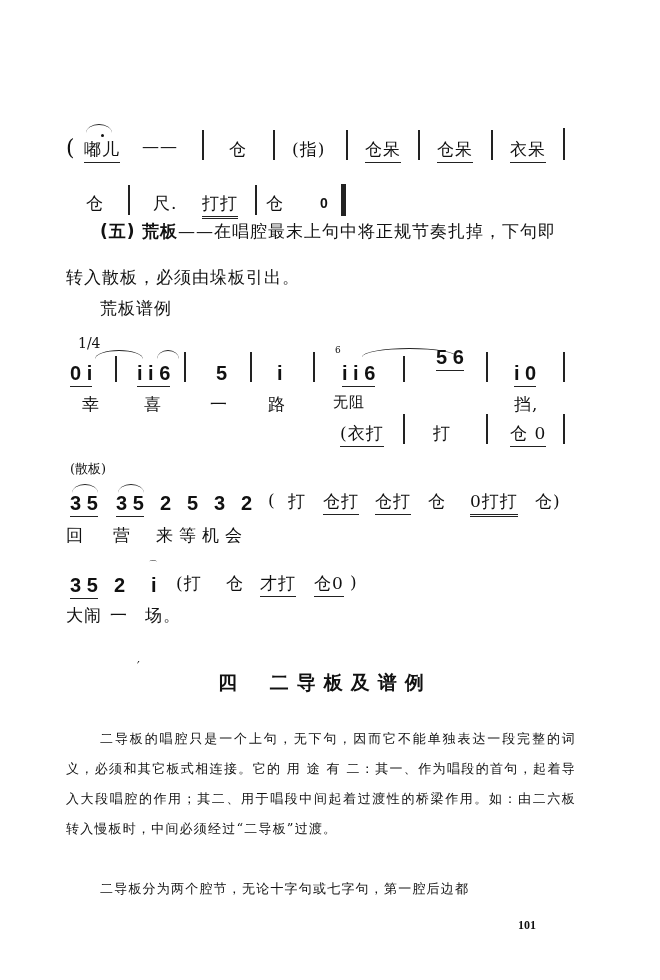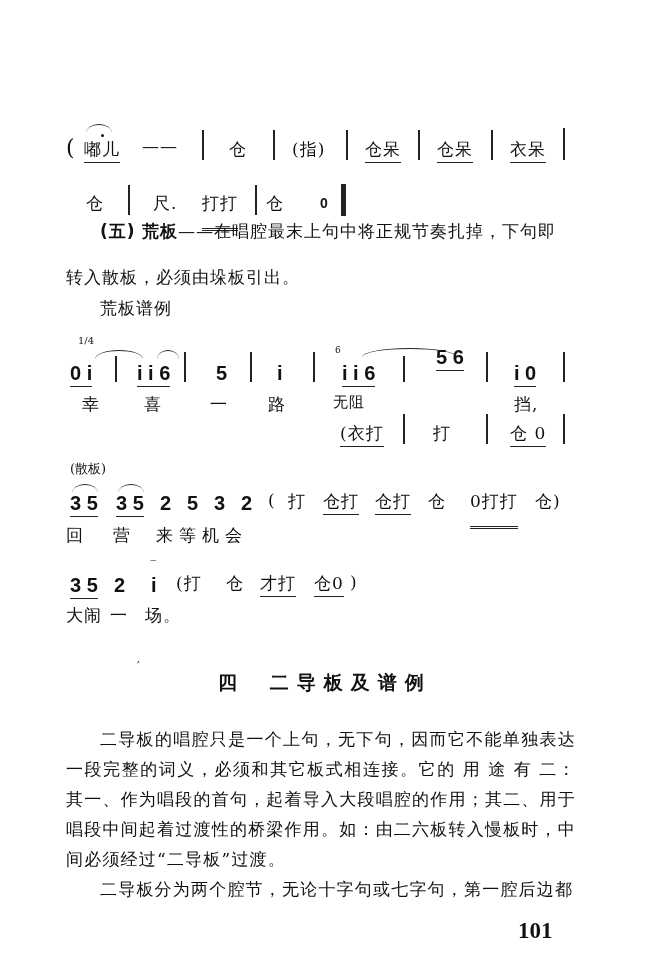--- a/index.html
+++ b/index.html
@@ -12,55 +12,55 @@
       height: 980px;
       position: relative;
       overflow: hidden;
       color: #111111;
       font-family: "DejaVu Serif", "Liberation Serif", serif;
     }
     .abs { position: absolute; white-space: nowrap; }
     .cjk { font-size: 17px; letter-spacing: 1px; }
     .num { font-family: "Liberation Sans", "DejaVu Sans", sans-serif; font-weight: bold; font-size: 20px; }
     .ul { border-bottom: 1px solid #222; padding-bottom: 1px; }
-    .dul { border-bottom: 3px double #222; padding-bottom: 13px; }
+    .dul { border-bottom: 3px double #222; padding-bottom: 1px; }
     .bar { position: absolute; width: 2px; background: #222; }
     .dbar { position: absolute; width: 5px; border-left: 2px solid #222; border-right: 3px solid #222; box-sizing: border-box; }
     .dot-above { position: relative; display: inline-block; }
     .dot-above::before {
       content: "";
       position: absolute;
       top: -4px;
       left: 50%;
       width: 3px; height: 3px;
       margin-left: -1.5px;
       border-radius: 50%;
       background: #111;
     }
     .arc {
       position: absolute;
       border-top: 1.5px solid #222;
       border-radius: 50% 50% 0 0 / 100% 100% 0 0;
       height: 8px;
     }
     .body-text {
-      font-size: 17px;
+      font-size: 13px;
       line-height: 30px;
       letter-spacing: 1.2px;
       width: 510px;
       text-align: justify;
     }
     .heading {
       font-family: "DejaVu Sans", "Liberation Sans", sans-serif;
       font-weight: bold;
       font-size: 19px;
       letter-spacing: 8px;
     }
     .bold { font-weight: bold; font-family: "DejaVu Sans", sans-serif; }
-    .small { font-size: 10px; }
+    .small { font-size: 14px; }
   </style>
 </head>
 <body>
 
 <div>
   <span class="abs cjk" style="left:66px;top:135px;font-size:22px;">(</span>
   <div class="arc" style="left:86px;top:124px;width:26px;"></div>
   <span class="abs cjk ul dot-above" style="left:84px;top:138px;">嘟儿</span>
   <span class="abs cjk" style="left:142px;top:136px;">——</span>
   <div class="bar" style="left:202px;top:130px;height:30px;"></div>
@@ -177,13 +177,13 @@
 <span class="abs" style="left:137px;top:660px;font-size:12px;">′</span>
 
 <div class="abs heading" style="left:218px;top:670px;">
   <span>四</span>
   <span style="margin-left:10px;">二导板及谱例</span>
 </div>
 
 <div class="abs body-text" style="left:66px;top:724px;white-space:normal;text-indent:34px;">二导板的唱腔只是一个上句，无下句，因而它不能单独表达一段完整的词义，必须和其它板式相连接。它的 用 途 有 二：其一、作为唱段的首句，起着导入大段唱腔的作用；其二、用于唱段中间起着过渡性的桥梁作用。如：由二六板转入慢板时，中间必须经过“二导板”过渡。</div>
 <div class="abs body-text" style="left:66px;top:874px;white-space:normal;text-indent:34px;">二导板分为两个腔节，无论十字句或七字句，第一腔后边都</div>
 
-<div class="abs" style="left:518px;top:918px;font-family:'Liberation Serif',serif;font-weight:bold;font-size:23px;">101</div>
+<div class="abs" style="left:518px;top:918px;font-family:'Liberation Serif',serif;font-weight:bold;font-size:12px;">101</div>
 
 </body></html>

